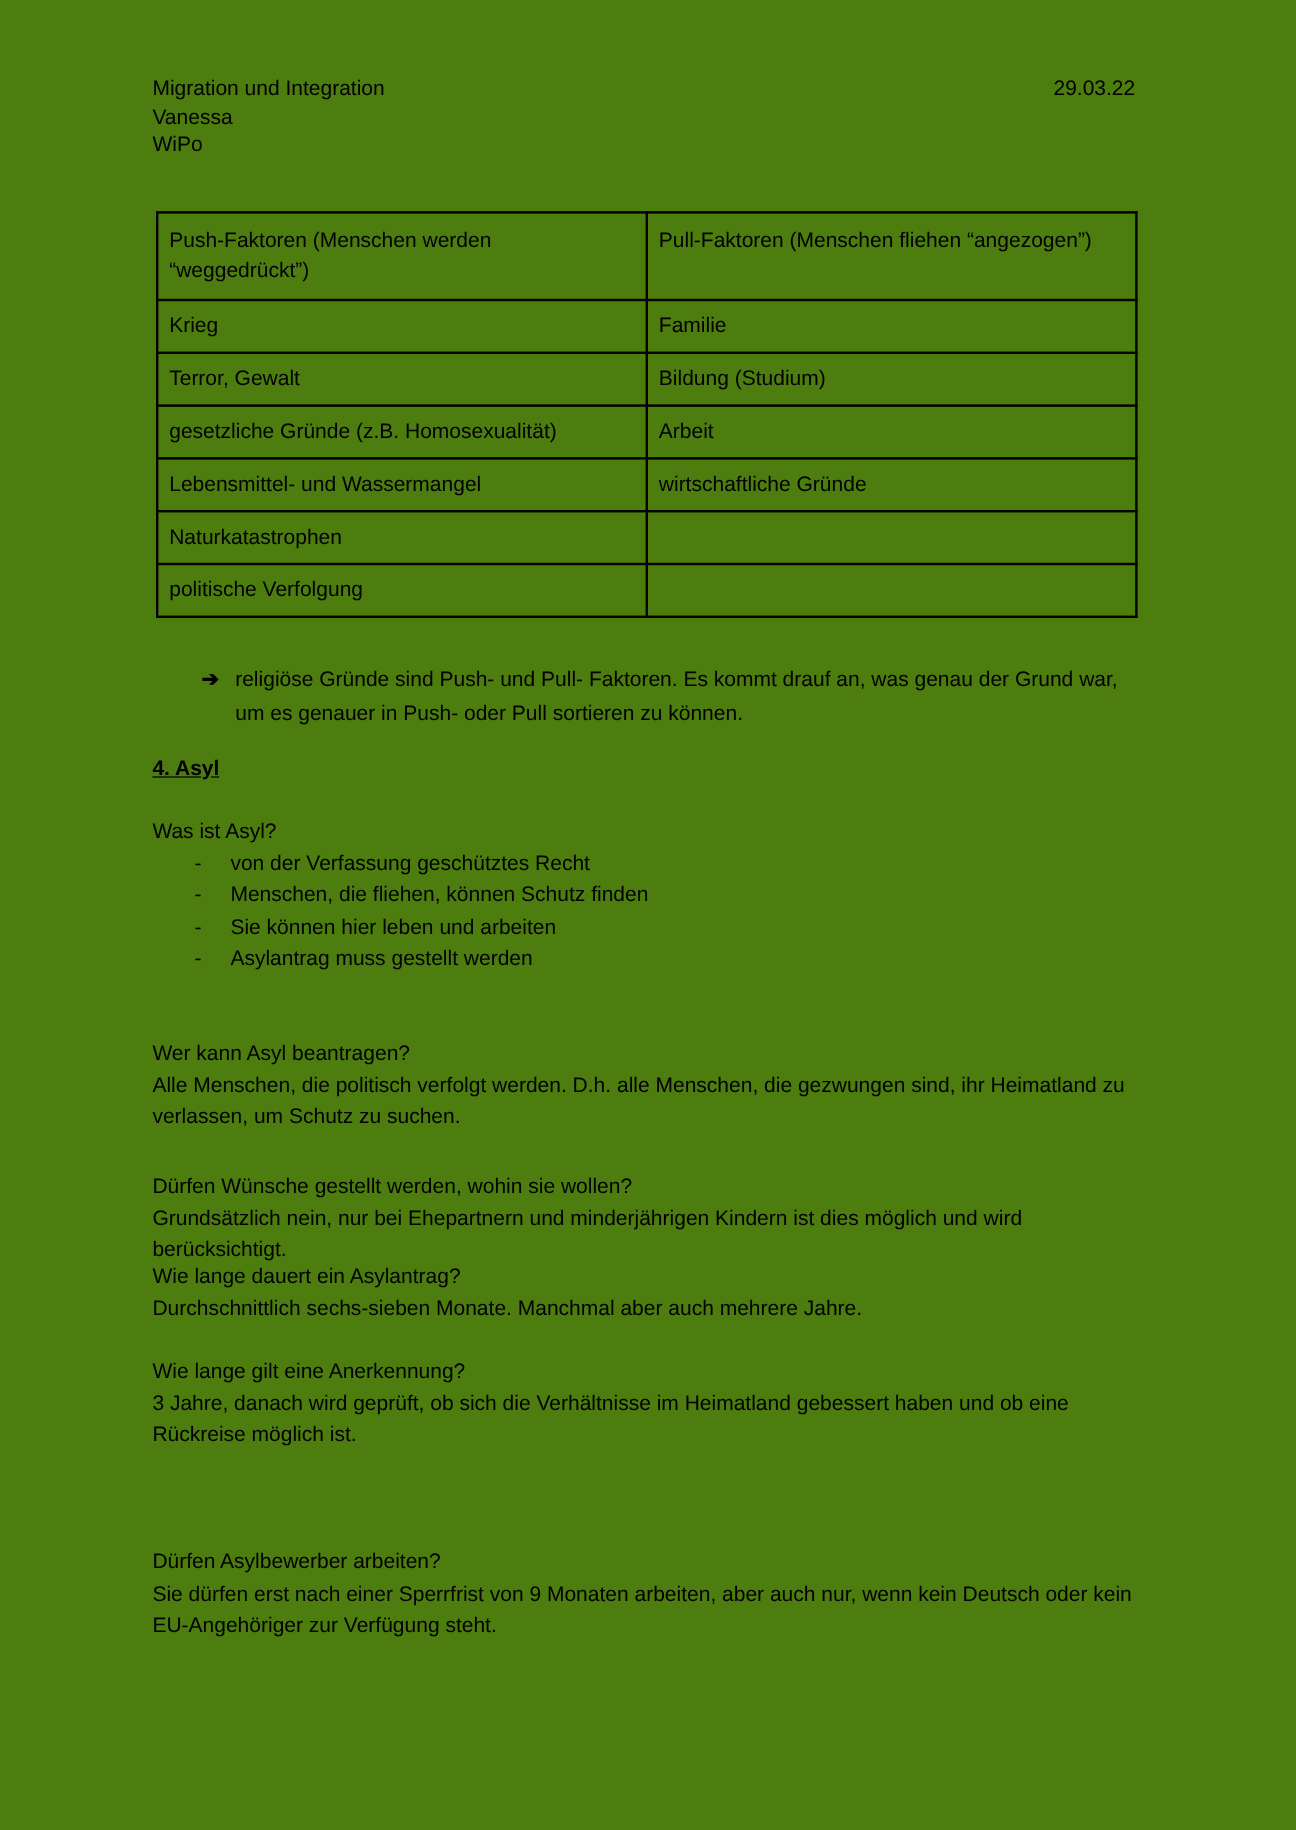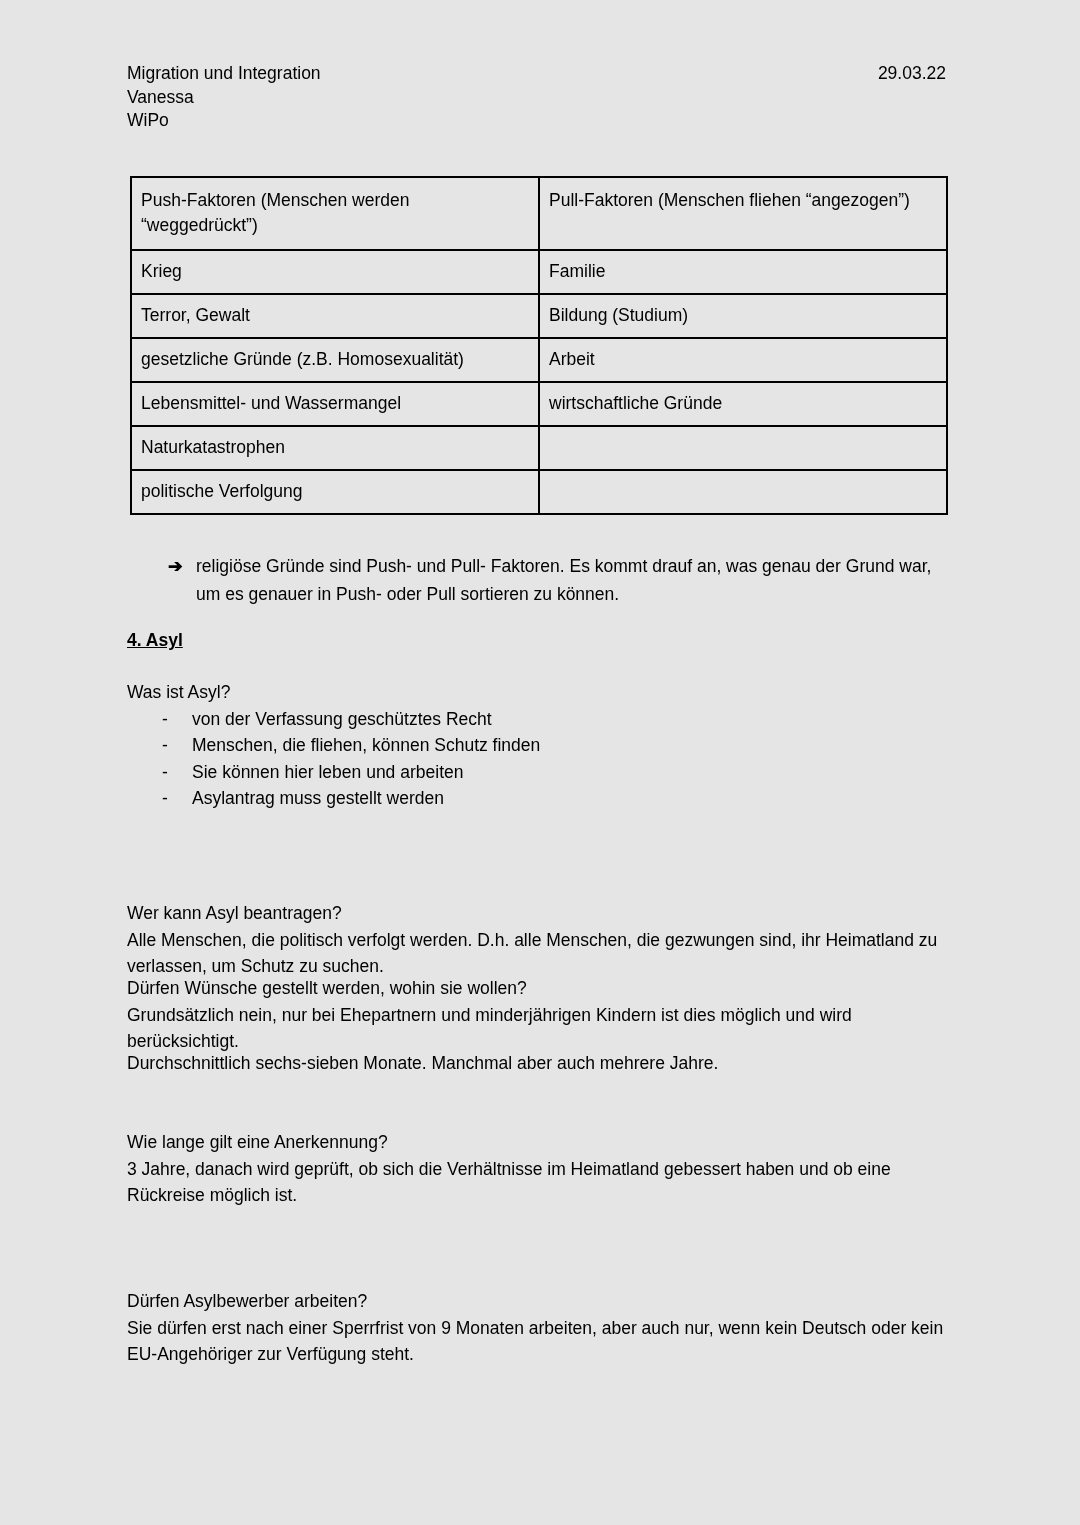--- a/index.html
+++ b/index.html
@@ -9,21 +9,21 @@
     background: #ffffff;
   }
   body {
     font-family: "Liberation Sans", sans-serif;
     color: #000000;
   }
   .page {
     position: relative;
     width: 1080px;
     height: 1525px;
-    background: #e5e5e5;
+    background: #4d7c0f;
     box-sizing: border-box;
     overflow: hidden;
   }
 
   
   .doc-header {
     position: absolute;
     left: 127px;
     top: 62px;
     width: 819px;
@@ -138,21 +138,21 @@
   .dash-mark {
     flex: 0 0 30px;
     width: 30px;
     margin-left: 35px;
   }
   .dash-text {
     flex: 1;
   }
 
   .block-asyl        { top: 679px; }
-  .block-wer         { top: 864px; margin-top: 36px; }
+  .block-wer         { top: 864px; }
   .block-wuensche    { top: 975px; }
   .block-dauert      { top: 1050px; }
   .block-anerkennung { top: 1129px; }
   .block-arbeiten    { top: 1288px; }
 </style>
 </head>
 <body>
 
 <div class="page">
 
@@ -231,20 +231,21 @@
     <div class="qa-question">Wer kann Asyl beantragen?</div>
     <div class="qa-answer">Alle Menschen, die politisch verfolgt werden. D.h. alle Menschen, die gezwungen sind, ihr Heimatland zu verlassen, um Schutz zu suchen.</div>
   </div>
 
   <div class="qa-block block-wuensche">
     <div class="qa-question">Dürfen Wünsche gestellt werden, wohin sie wollen?</div>
     <div class="qa-answer">Grundsätzlich nein, nur bei Ehepartnern und minderjährigen Kindern ist dies möglich und wird berücksichtigt.</div>
   </div>
 
   <div class="qa-block block-dauert">
+    <div class="qa-question">Wie lange dauert ein Asylantrag?</div>
     <div class="qa-answer">Durchschnittlich sechs-sieben Monate. Manchmal aber auch mehrere Jahre.</div>
   </div>
 
   <div class="qa-block block-anerkennung">
     <div class="qa-question">Wie lange gilt eine Anerkennung?</div>
     <div class="qa-answer">3 Jahre, danach wird geprüft, ob sich die Verhältnisse im Heimatland gebessert haben und ob eine Rückreise möglich ist.</div>
   </div>
 
   <div class="qa-block block-arbeiten">
     <div class="qa-question">Dürfen Asylbewerber arbeiten?</div>

